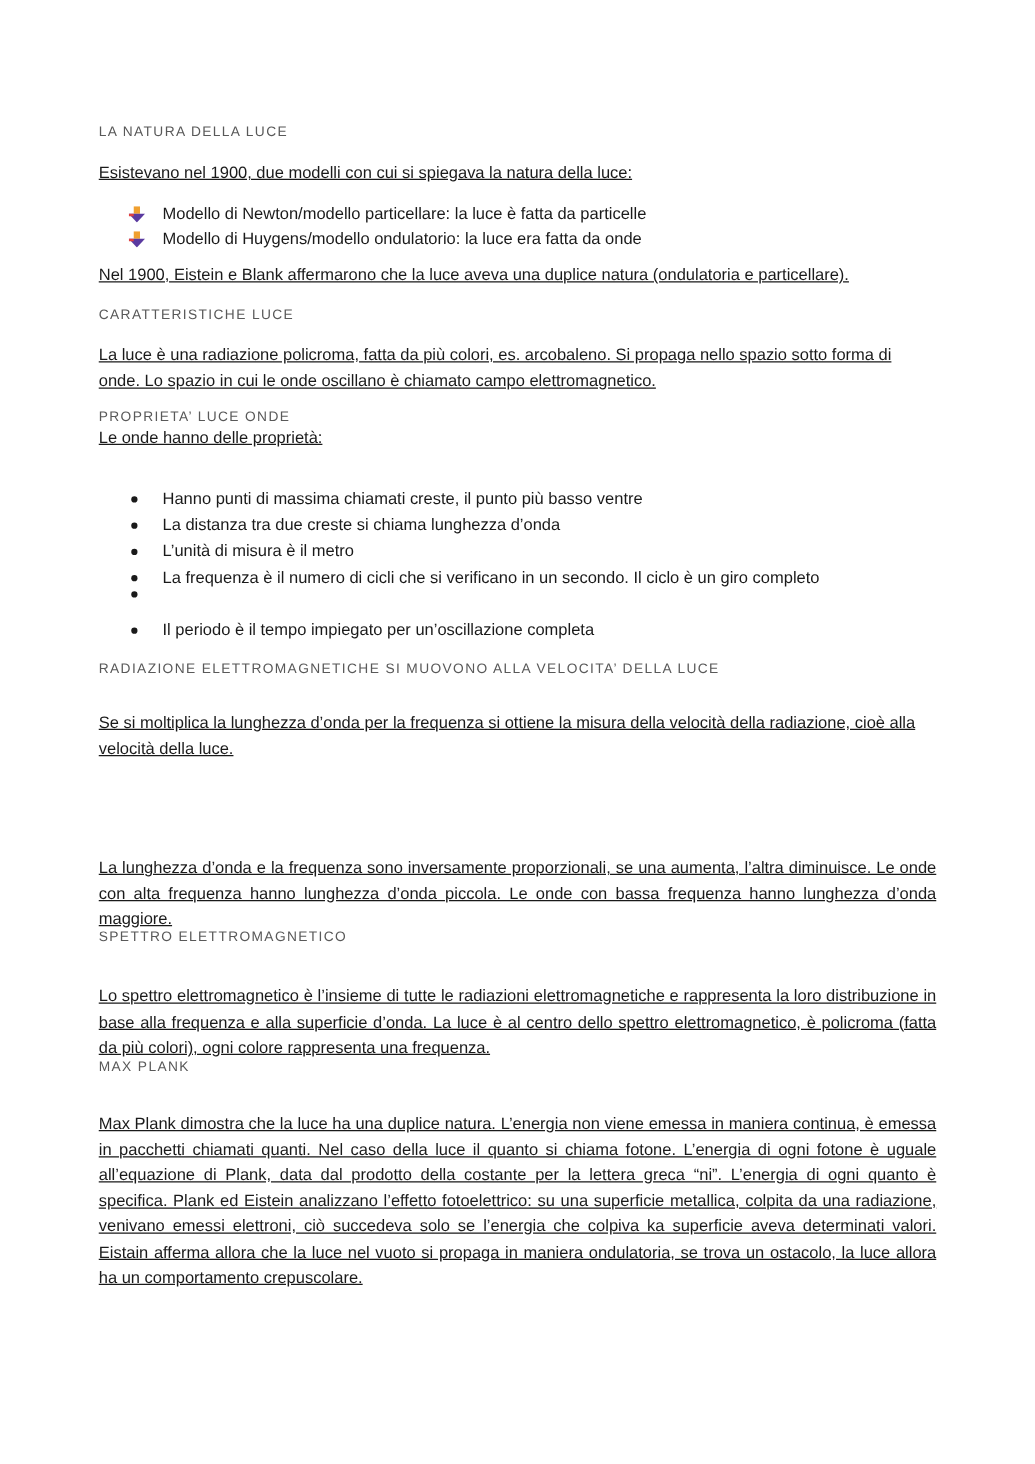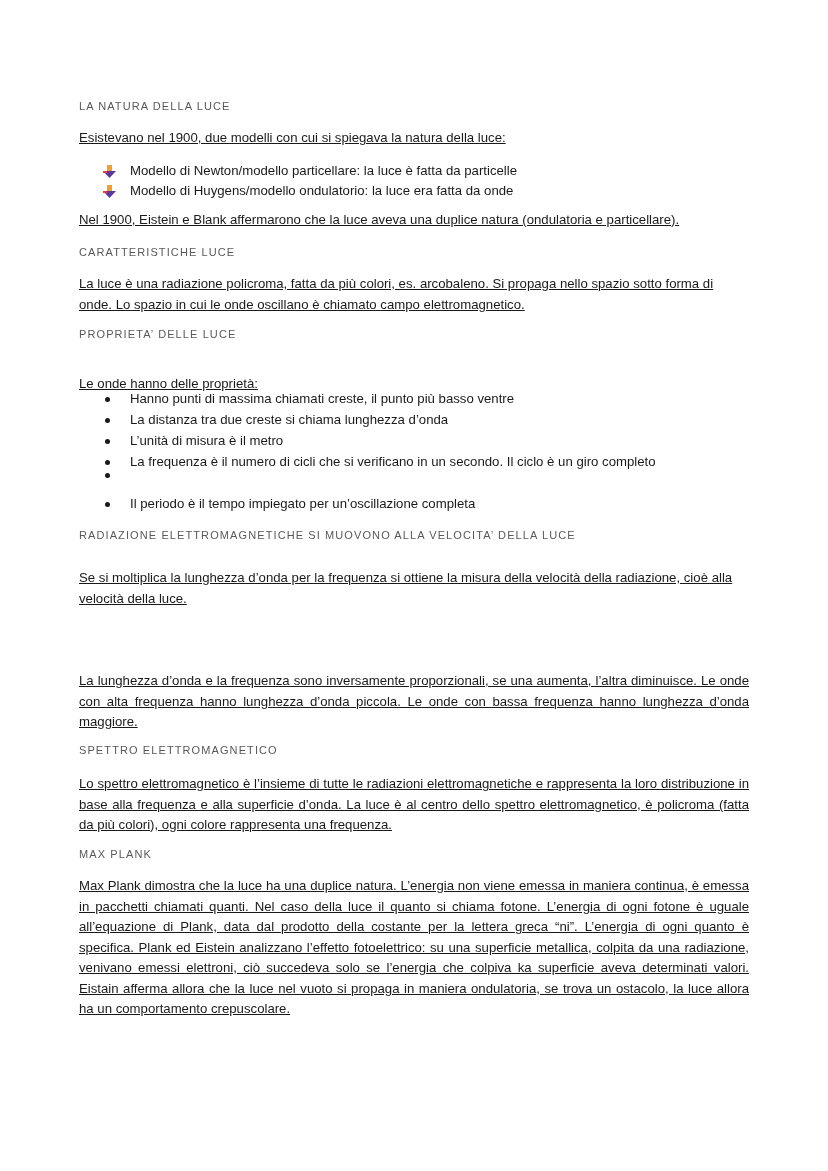--- a/index.html
+++ b/index.html
@@ -22,21 +22,21 @@
       color: #595959;
       white-space: nowrap;
     }
     .p {
       position: absolute; left: 0; width: 670px;
       font-size: 13.2px;
       line-height: 20.5px;
       color: #1a1a1a;
       text-decoration: underline;
     }
-    .p.just { text-align: justify; text-align-last: left; }
+    .p.just { text-align: justify; text-align-last: left; margin-top: 13px; }
     .li {
       position: absolute; left: 22px;
       font-size: 13.2px; line-height: 20.5px;
       white-space: nowrap;
       display: flex; align-items: center;
     }
     .li .dot {
       display: inline-block; width: 5px; height: 5px; border-radius: 50%;
       background: #1a1a1a; margin-right: 20px; margin-left: 4px;
     }
@@ -67,22 +67,22 @@
       <rect x="0" y="6" width="4" height="2" fill="#e04040"></rect>
     </svg>
     <span>Modello di Huygens/modello ondulatorio: la luce era fatta da onde</span>
   </div>
 
   <div class="p" style="top:210px">Nel 1900, Eistein e Blank affermarono che la luce aveva una duplice natura (ondulatoria e particellare).</div>
 
   <div class="h" style="top:246px">CARATTERISTICHE LUCE</div>
   <div class="p" style="top:274px">La luce è una radiazione policroma, fatta da più colori, es. arcobaleno. Si propaga nello spazio sotto forma di onde. Lo spazio in cui le onde oscillano è chiamato campo elettromagnetico.</div>
 
-  <div class="h" style="top:328px">PROPRIETA’ DELLE LUCE</div>
-  <div class="p" style="top:374px">Le onde hanno delle proprietà:</div>
+  <div class="h" style="top:328px">PROPRIETA’ LUCE ONDE</div>
+  <div class="p" style="top:340px">Le onde hanno delle proprietà:</div>
 
   <div class="li" style="top:389px">
       <span class="dot"></span>
       <span>Hanno punti di massima chiamati creste, il punto più basso ventre</span>
     </div>
   <div class="li" style="top:410px">
       <span class="dot"></span>
       <span>La distanza tra due creste si chiama lunghezza d’onda</span>
     </div>
   <div class="li" style="top:431px">

